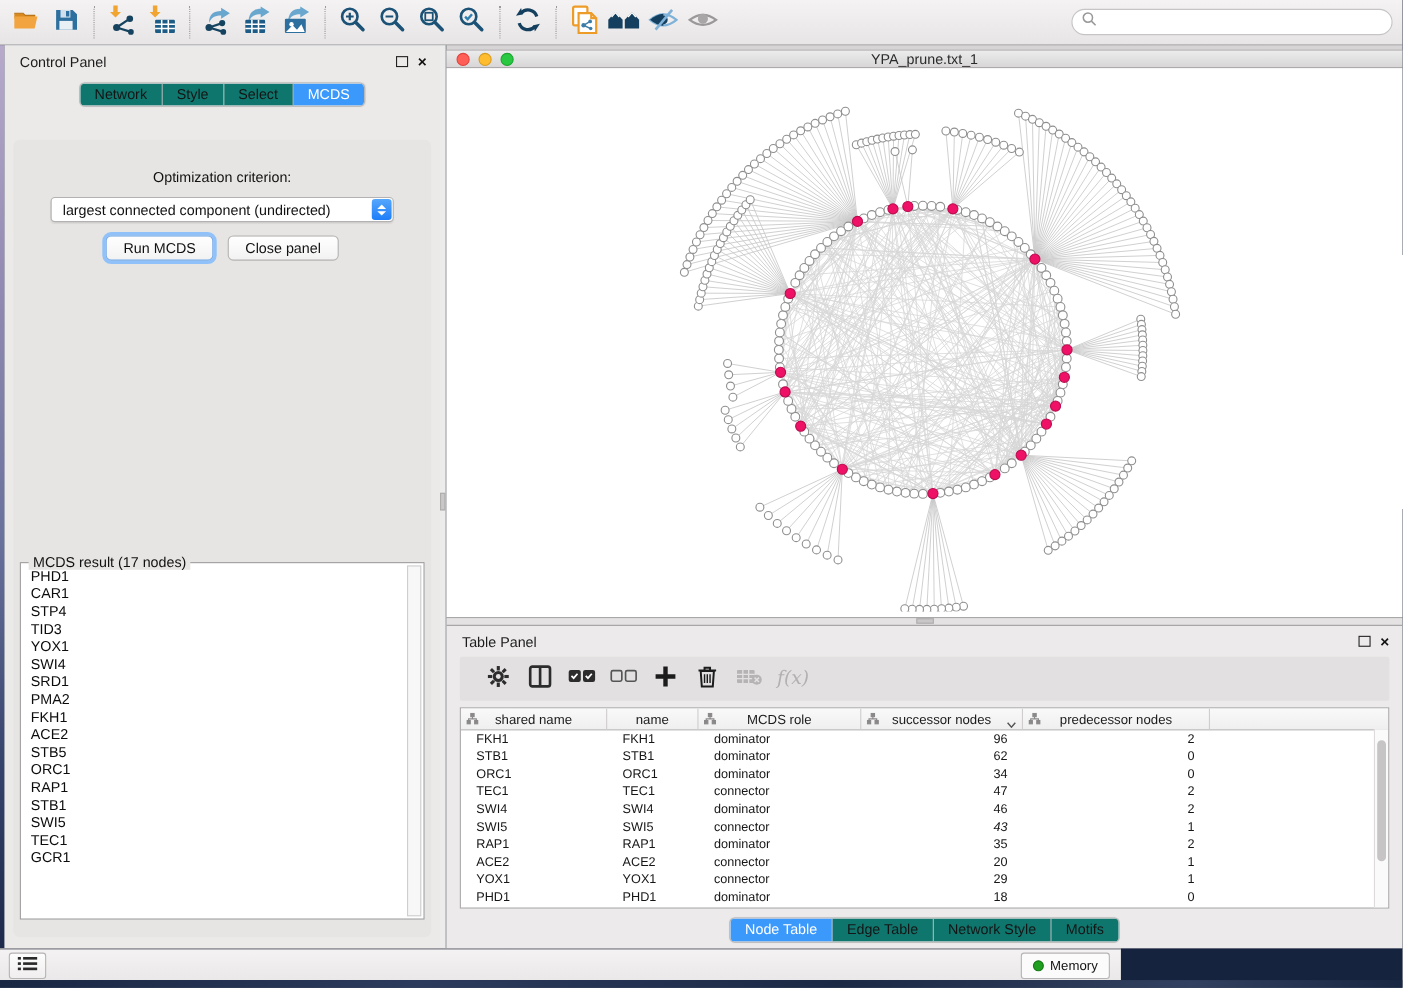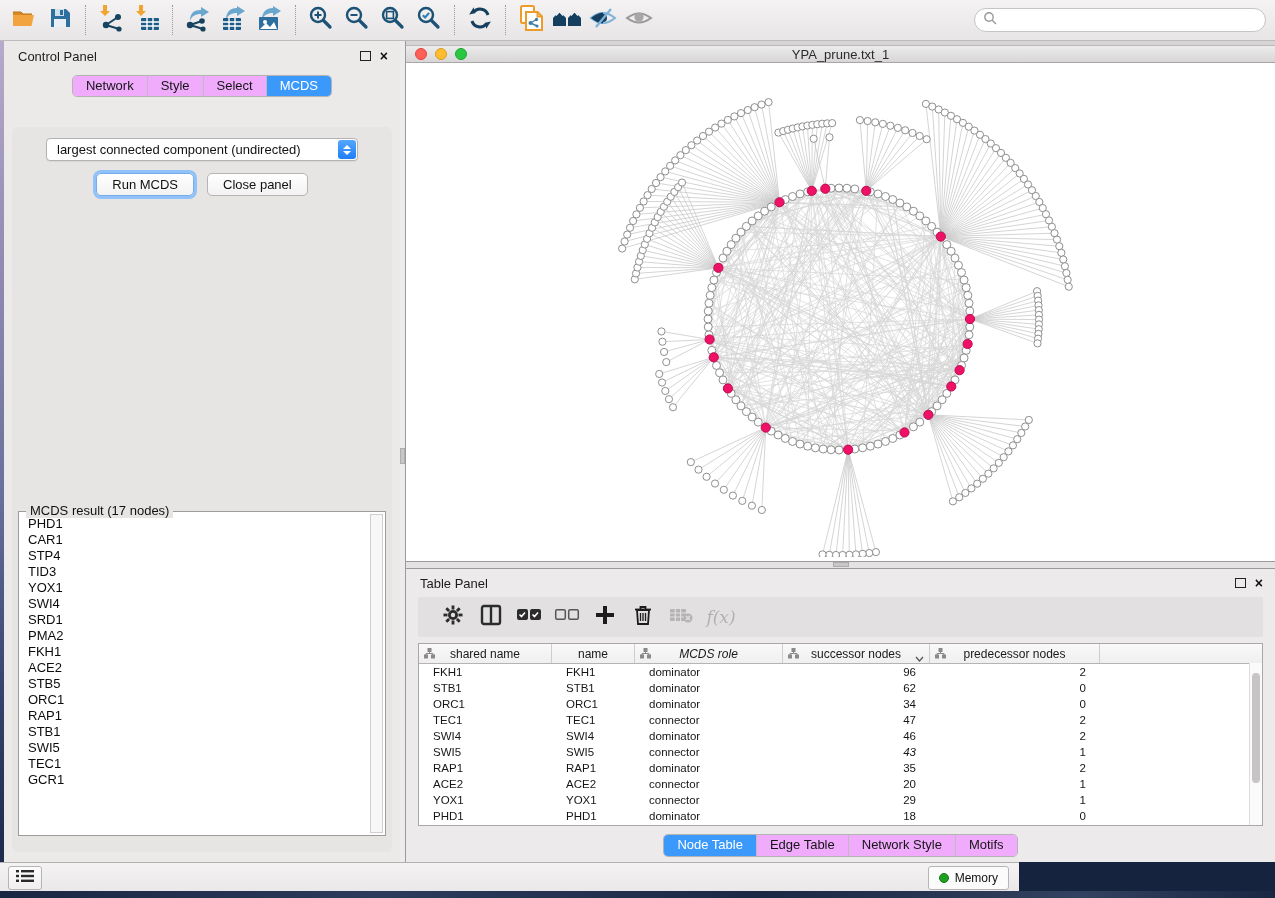--- a/index.html
+++ b/index.html
@@ -24,21 +24,21 @@
     background:linear-gradient(180deg,#b7aacb 0%,#958cb4 25%,#68719c 55%,#35426b 80%,#1d2a4c 100%);}
 
   
   .control-panel{width:396px;height:100%;background:#eceae9;position:relative;box-sizing:border-box;}
   .cp-header{height:26px;display:flex;align-items:center;padding:2px 12px 0 14px;font-size:13px;color:#1c1c1c;}
   .panel-controls{margin-left:auto;display:flex;align-items:center;gap:9px;}
   .float-glyph{width:9px;height:8px;border:1.5px solid #222;display:inline-block;}
   .close-glyph{font-size:14px;font-weight:900;color:#111;line-height:10px;}
   .cp-tabs{display:flex;justify-content:center;position:relative;z-index:2;margin-top:6px;}
   .seg{display:flex;background:#fff;border:1px solid #b4b4b4;border-radius:5px;overflow:hidden;height:20px;box-shadow:0 0 1px rgba(0,0,0,.08);}
-  .seg-item{padding:1px 13px;font-size:13px;line-height:18px;color:#151515;background:#f0abfc;border-right:1px solid #bcbcbc;cursor:default;}
+  .seg-item{padding:1px 13px;font-size:13px;line-height:18px;color:#151515;background:#0f766e;border-right:1px solid #bcbcbc;cursor:default;}
   .seg-item:last-child{border-right:none;}
   .seg-item.selected{background:#3b99fc;color:#fff;}
   .cp-content{position:absolute;left:8px;right:8px;top:86px;bottom:10px;background:#e7e5e3;
     border-radius:6px;z-index:1;}
   .opt-label{text-align:center;margin-top:26px;font-size:13px;color:#111;}
   .dropdown{position:relative;margin:11px auto 0;width:312px;height:23px;background:#fff;border:1px solid #b3b1b1;
     border-radius:4px;box-sizing:border-box;font-size:13px;line-height:21px;padding-left:10px;color:#111;
     box-shadow:0 1px 1px rgba(0,0,0,.06);}
   .dd-stepper{position:absolute;right:1px;top:1px;bottom:1px;width:18px;border-radius:3px;
     background:linear-gradient(#55a7fd,#1e7ef8);display:flex;flex-direction:column;align-items:center;justify-content:center;gap:2px;}
@@ -288,20 +288,21 @@
     </div>
     <div class="cp-tabs">
       <div class="seg">
         <span class="seg-item">Network</span>
         <span class="seg-item">Style</span>
         <span class="seg-item">Select</span>
         <span class="seg-item selected">MCDS</span>
       </div>
     </div>
     <div class="cp-content">
+      <div class="opt-label">Optimization criterion:</div>
       <div class="dropdown">
         <span>largest connected component (undirected)</span>
         <span class="dd-stepper">
             <span class="dd-up"></span>
             <span class="dd-down"></span>
           </span>
       </div>
       <div class="cp-buttons">
         <button class="btn focus-ring">Run MCDS</button>
         <button class="btn">Close panel</button>
@@ -1277,21 +1278,21 @@
                     <rect x="0.5" y="7" width="3" height="3"></rect>
                     <rect x="7.5" y="7" width="3" height="3"></rect>
                     <path d="M5.5 3.5v2M2 7V5.5h7V7" fill="none" stroke-width="1"></path>
                   </g>
                 </svg></span>
               <span>shared name</span>
             </div>
             <div class="nt-th" style="width: 83px;">
               <span>name</span>
             </div>
-            <div class="nt-th" style="width: 148px; font-style: italic;">
+            <div class="nt-th" style="width: 148px;">
               <span class="tree-ic"><svg width="11" height="11" viewBox="0 0 11 11">
                   <g fill="#8a8888" stroke="#8a8888">
                     <rect x="4" y="0.5" width="3" height="3"></rect>
                     <rect x="0.5" y="7" width="3" height="3"></rect>
                     <rect x="7.5" y="7" width="3" height="3"></rect>
                     <path d="M5.5 3.5v2M2 7V5.5h7V7" fill="none" stroke-width="1"></path>
                   </g>
                 </svg></span>
               <span>MCDS role</span>
             </div>

